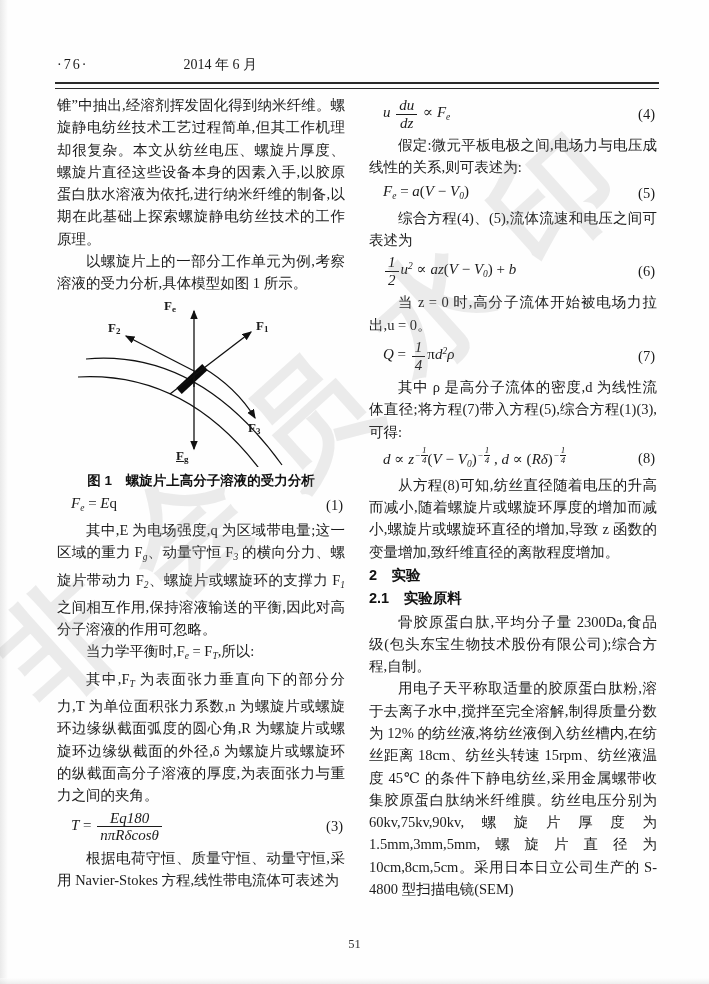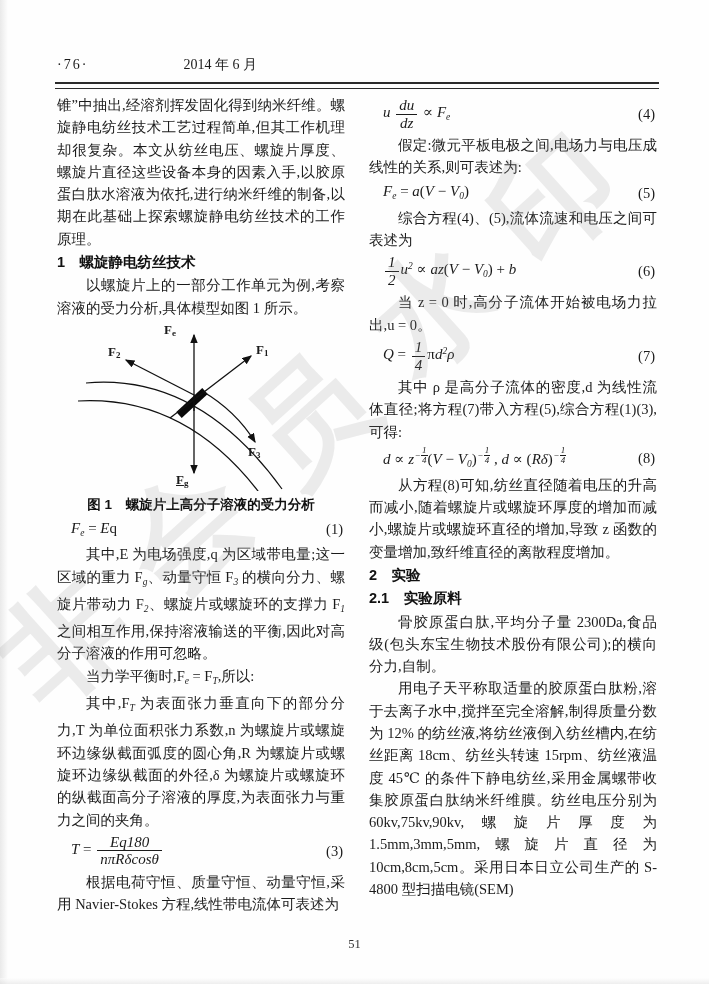--- a/index.html
+++ b/index.html
@@ -71,21 +71,20 @@
     <span class="pno">·76·</span>
     <span class="pdate">2014 年 6 月</span>
   </header>
   <div class="headrule"></div>
 
   <main class="cols">
 
     <section class="col">
       <p class="noindent">锥”中抽出,经溶剂挥发固化得到纳米纤维。螺旋静电纺丝技术工艺过程简单,但其工作机理却很复杂。本文从纺丝电压、螺旋片厚度、螺旋片直径这些设备本身的因素入手,以胶原蛋白肽水溶液为依托,进行纳米纤维的制备,以期在此基础上探索螺旋静电纺丝技术的工作原理。</p>
 
-      <h3 class="sec"><span class="secno">1</span><span>螺旋静电纺丝技术</span></h3>
 
       <p>以螺旋片上的一部分工作单元为例,考察溶液的受力分析,具体模型如图 1 所示。</p>
 
       <figure>
         <div class="figwrap">
           <svg width="250" height="168" viewBox="0 0 250 168">
             <defs>
               <marker id="ah" markerWidth="9" markerHeight="8" refX="6.5" refY="3" orient="auto">
                 <path d="M0,0 L7.5,3 L0,6 z" fill="#111"></path>
               </marker>
@@ -195,21 +194,21 @@
               </span>
             </sup></span>
         <span class="eqno">(8)</span>
       </div>
 
       <p>从方程(8)可知,纺丝直径随着电压的升高而减小,随着螺旋片或螺旋环厚度的增加而减小,螺旋片或螺旋环直径的增加,导致 z 函数的变量增加,致纤维直径的离散程度增加。</p>
 
       <h3 class="sec"><span class="secno">2</span><span>实验</span></h3>
       <h4 class="sec"><span class="secno">2.1</span><span>实验原料</span></h4>
 
-      <p>骨胶原蛋白肽,平均分子量 2300Da,食品级(包头东宝生物技术股份有限公司);的横向分力,自制。</p>
+      <p>骨胶原蛋白肽,平均分子量 2300Da,食品级(包头东宝生物技术股份有限公司);综合方程,自制。</p>
 
 
       <p>用电子天平称取适量的胶原蛋白肽粉,溶于去离子水中,搅拌至完全溶解,制得质量分数为 12% 的纺丝液,将纺丝液倒入纺丝槽内,在纺丝距离 18cm、纺丝头转速 15rpm、纺丝液温度 45℃ 的条件下静电纺丝,采用金属螺带收集胶原蛋白肽纳米纤维膜。纺丝电压分别为 60kv,75kv,90kv,螺旋片厚度为 1.5mm,3mm,5mm,螺旋片直径为 10cm,8cm,5cm。采用日本日立公司生产的 S-4800 型扫描电镜(SEM)</p>
     </section>
   </main>
 
   <footer class="pagefoot">
     <span>51</span>
   </footer>
 </div>

